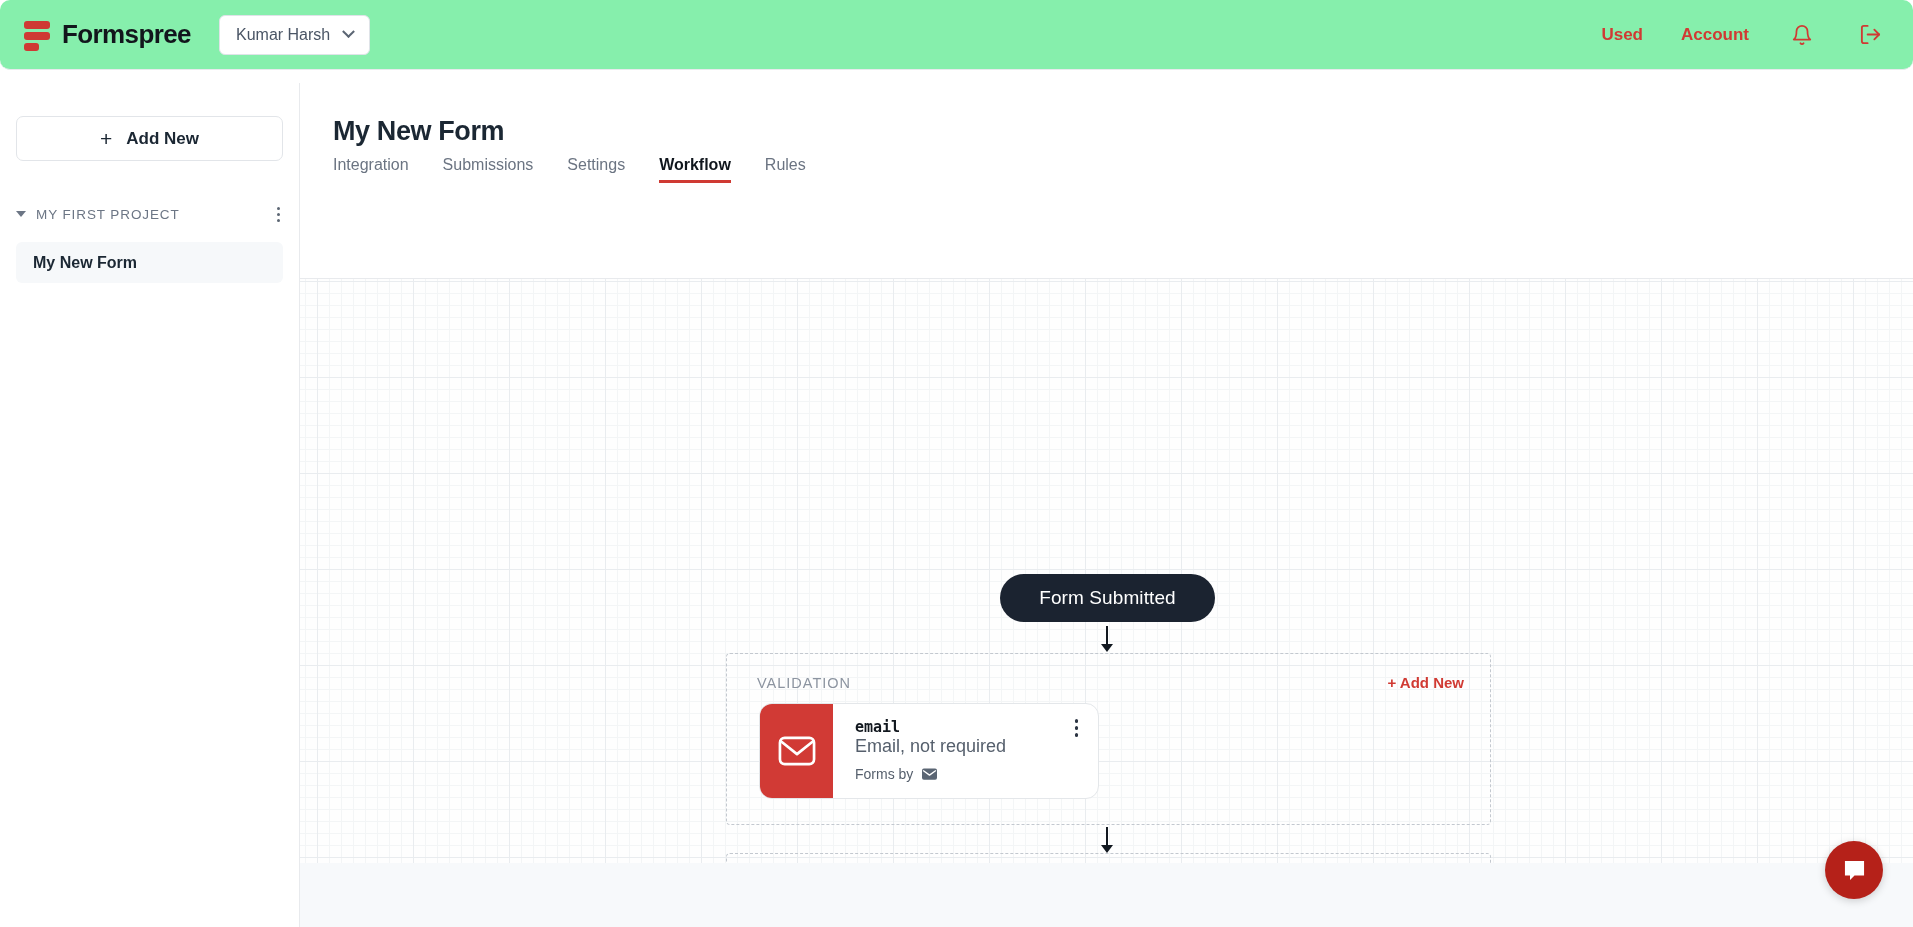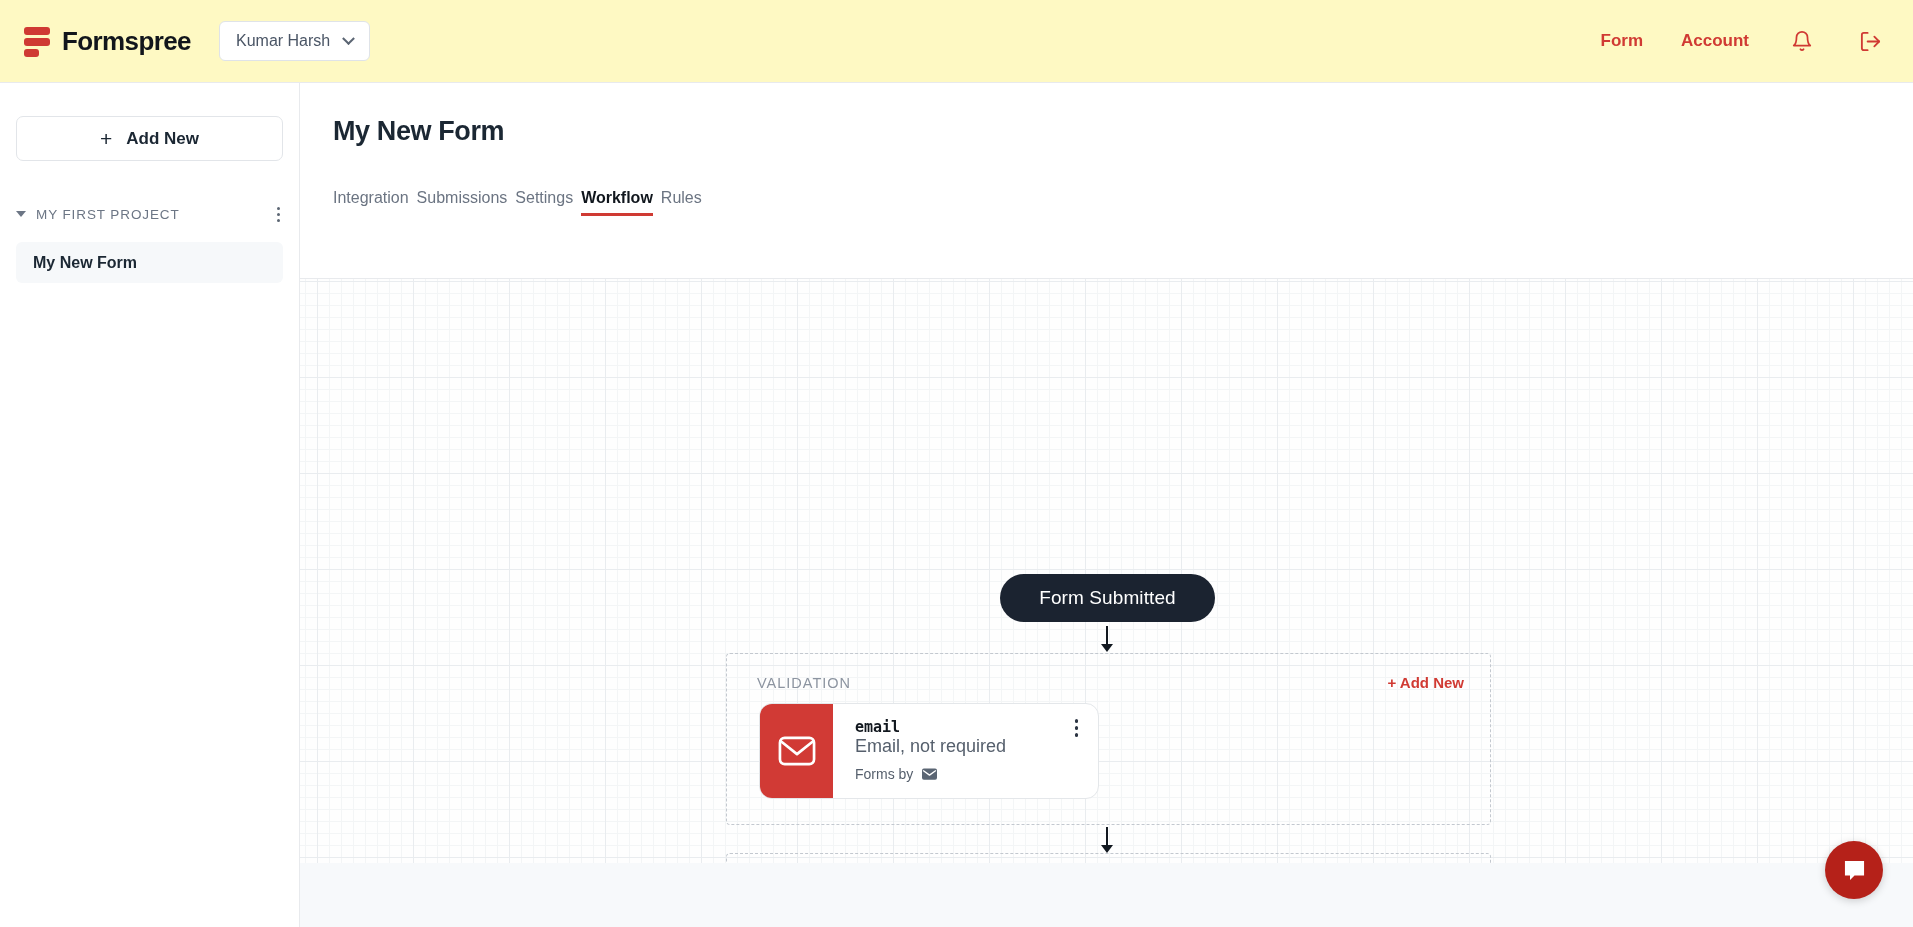--- a/index.html
+++ b/index.html
@@ -7,24 +7,24 @@
     width: 1913px; height: 927px;
     font-family: "Liberation Sans", sans-serif;
     background: #ffffff;
     overflow: hidden;
     color: #1b2733;
   }
 
   
   .topbar {
     position: absolute; top: 0; left: 0;
-    width: 1913px; height: 83px;
-    background: #fef9c3;
+    width: 1913px; height: 70px;
+    background: #86efac;
     border-bottom: 1px solid #e8eaed;
-    display: flex; align-items: center;
+    display: flex; align-items: center; border-radius: 10px;
   }
   .brand { display: flex; align-items: center; margin-left: 22px; }
   .logo-mark {
     width: 30px; height: 34px; position: relative; margin-right: 10px;
   }
   .logo-mark i {
     position: absolute; display: block; background: #cf3a33; border-radius: 3px;
   }
   .logo-mark i:nth-child(1) { left: 2px; top: 3px;  width: 26px; height: 8px; }
   .logo-mark i:nth-child(2) { left: 2px; top: 14px; width: 26px; height: 8px; }
@@ -72,21 +72,21 @@
   .kebab-sm b { width: 3px; height: 3px; background: #5c6673; border-radius: 50%; display: block; }
   .form-item {
     margin: 17px 16px 0 16px; height: 41px; border-radius: 6px;
     background: #f6f8fa; display: flex; align-items: center;
     padding-left: 17px; font-size: 16px; font-weight: bold; color: #1b2733; cursor: pointer;
   }
 
   
   .main { position: absolute; top: 83px; left: 300px; width: 1613px; height: 844px; background: #fff; }
   .page-title { margin: 33px 0 0 33px; font-size: 27px; font-weight: bold; letter-spacing: -0.4px; }
-  .tabs { margin: 37px 0 0 33px; display: flex; gap: 8px; align-items: flex-end; height: 32px; }
+  .tabs { margin: 4px 0 0 33px; display: flex; gap: 34px; align-items: flex-end; height: 32px; }
   .tab { font-size: 16px; color: #6b7482; padding-bottom: 9px; cursor: pointer; }
   .tab.active { color: #10161d; font-weight: bold; border-bottom: 3px solid #cf3a33; padding-bottom: 6px; }
 
   
   .canvas {
     position: absolute; top: 195px; left: 0; width: 1613px; height: 668px;
     border-top: 1px solid #e8eaed;
     background-color: #fefefe;
     background-image:
       linear-gradient(to right, #e9ecef 1px, transparent 1px),
@@ -174,21 +174,21 @@
       </span>
     <span class="brand-name">Formspree</span>
   </div>
 
   <div class="account-switcher">
     <span>Kumar Harsh</span>
     <span class="chev"></span>
   </div>
 
   <nav class="topnav">
-    <a>Form</a>
+    <a>Used</a>
     <a>Account</a>
 
     <span class="icon-btn">
       <svg width="22" height="22" viewBox="0 0 24 24" fill="none" stroke="#d03a33" stroke-width="1.9" stroke-linecap="round" stroke-linejoin="round">
         <path d="M18 8A6 6 0 0 0 6 8c0 7-3 9-3 9h18s-3-2-3-9"></path>
         <path d="M13.7 21a2 2 0 0 1-3.4 0"></path>
       </svg>
     </span>
 
     <span class="icon-btn">

